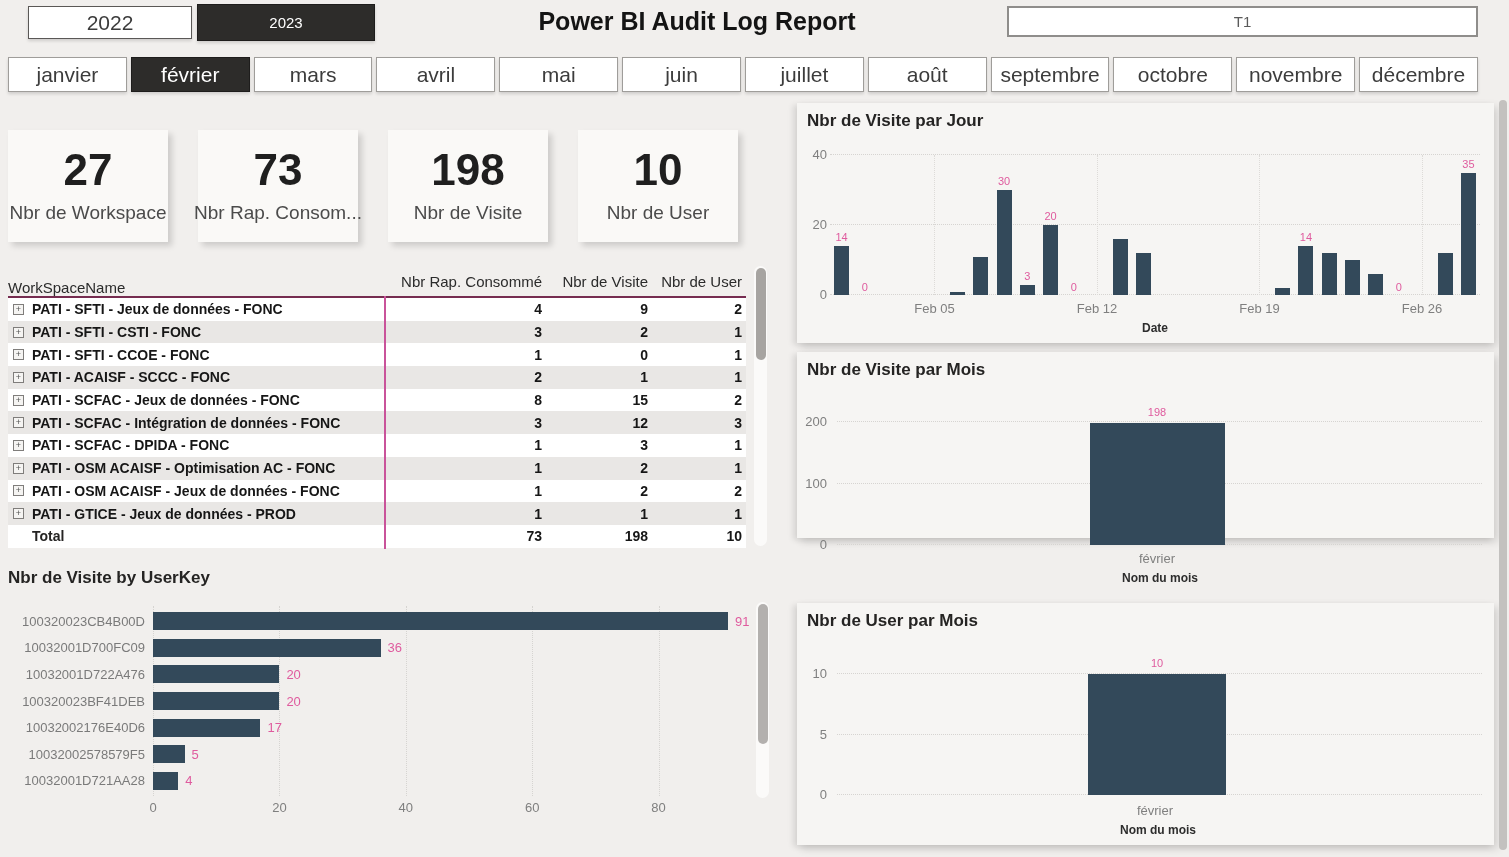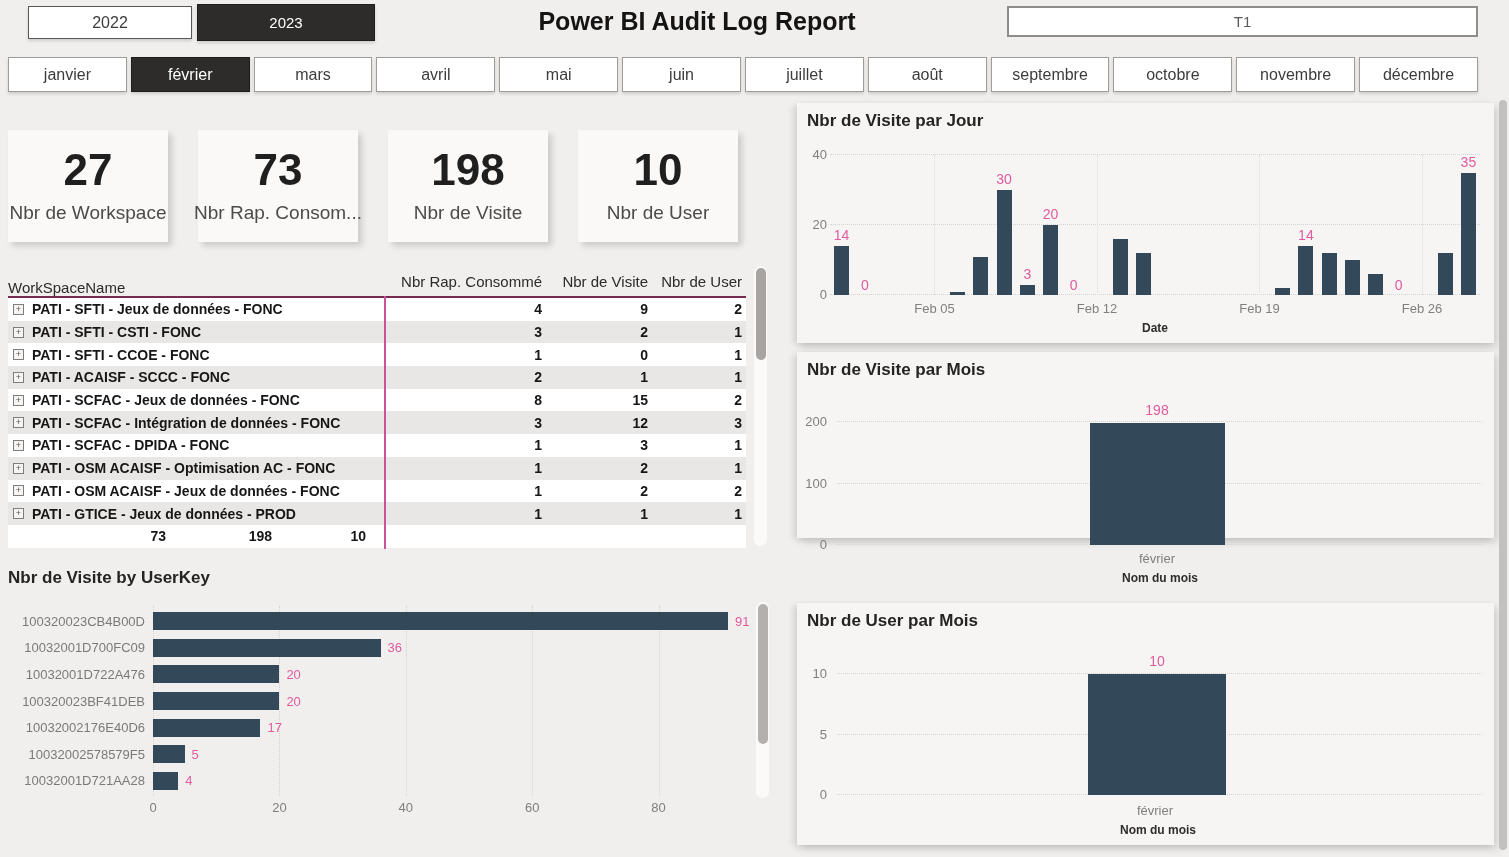--- a/index.html
+++ b/index.html
@@ -5,21 +5,21 @@
   html,body{margin:0;padding:0;}
   body{
     width:1509px;height:857px;position:relative;overflow:hidden;
     background:#f1efed;
     font-family:"Liberation Sans",sans-serif;
     color:#252423;
   }
   
   .btn{
     box-sizing:border-box;border:1px solid #9f9d9a;background:#fff;color:#3c3c3c;
-    display:flex;align-items:center;justify-content:center;font-size:16px;
+    display:flex;align-items:center;justify-content:center;font-size:21px;
     box-shadow:0 2px 3px rgba(0,0,0,.14);cursor:pointer;white-space:nowrap;
   }
   .btn.selected{background:var(--accent-dark,#2d2c2a);color:#fff;border-color:#1e1d1c;}
   #year-2022{position:absolute;left:28px;top:6px;width:164px;height:33px;border-color:#5a5856;}
   #year-2023{position:absolute;left:197px;top:4px;width:178px;height:37px;font-size:15px;}
   #page-title{
     position:absolute;left:697px;top:7px;transform:translateX(-50%);
     font-size:25px;font-weight:700;color:#141414;white-space:nowrap;
   }
   #quarter-box{
@@ -80,21 +80,21 @@
     box-shadow:-4px 2px 6px rgba(0,0,0,.10),4px 4px 8px rgba(0,0,0,.13);
   }
   #panel-daily{top:103px;height:240px;}
   #panel-visite-mois{top:352px;height:186px;}
   #panel-user-mois{top:603px;height:242px;}
   .chart-title{position:absolute;left:10px;top:8px;font-size:17px;font-weight:600;color:#252423;}
   .plot{position:absolute;}
   #daily-plot{left:33px;top:52px;width:650px;height:140px;}
   .hgrid{position:absolute;left:0;width:100%;height:0;border-top:1px dotted #d6d4d1;}
   .bar{position:absolute;background:var(--bar-color,#33495a);}
-  .dlabel{position:absolute;transform:translateX(-50%);font-size:14px;color:var(--pink,#df5b9e);white-space:nowrap;}
+  .dlabel{position:absolute;transform:translateX(-50%);font-size:11px;color:var(--pink,#df5b9e);white-space:nowrap;}
   .ytick{position:absolute;width:26px;text-align:right;font-size:13px;color:#7f7f7f;}
   .axis-title{position:absolute;transform:translateX(-50%);font-size:12px;font-weight:700;color:#2d2d2d;white-space:nowrap;}
   #vm-plot{left:40px;top:70px;width:645px;height:123px;}
   #um-plot{left:40px;top:71px;width:645px;height:121px;}
 </style>
 </head>
 <body>
 
 <div class="btn" id="year-2022">2022</div>
 <div class="btn selected" id="year-2023">2023</div>
@@ -228,20 +228,21 @@
         <div class="c-name">
           <div class="expander">+</div>
           <div class="row-name">PATI - GTICE - Jeux de données - PROD</div>
         </div>
         <div class="c-num c1">1</div>
         <div class="c-num c2">1</div>
         <div class="c-num c3">1</div>
       </div>
     </div>
   <div id="total-row">
+    <div class="total-label">Total</div>
     <div class="c-num c1">73</div>
     <div class="c-num c2">198</div>
     <div class="c-num c3">10</div>
   </div>
   <div id="table-vline"></div>
 </div>
 <div class="vscroll-track" style="left:754px;top:266px;height:280px;">
   <div class="vscroll-thumb" style="top:2px;height:92px;"></div>
 </div>
 

